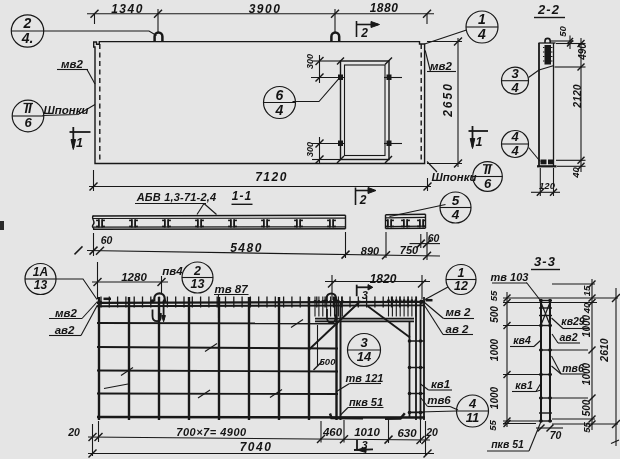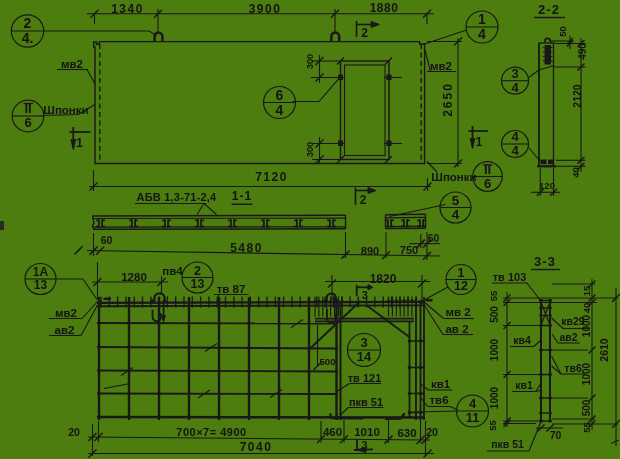--- a/index.html
+++ b/index.html
@@ -1,16 +1,16 @@
 <!DOCTYPE html>
 <html><head>
 <meta charset="utf-8">
 <style>
 html,body{margin:0;padding:0;background:#ffffff;}
-#page{position:relative;width:620px;height:459px;background:#4d7c0f;overflow:hidden;transform:translateZ(0);will-change:transform;}
+#page{position:relative;width:620px;height:459px;background:#e5e5e5;overflow:hidden;transform:translateZ(0);will-change:transform;font-style:italic;}
 text{fill:#141414;}
 </style>
 </head>
 <body>
 <div id="page">
 <svg viewBox="0 0 620 459" width="620" height="459" font-family="Liberation Sans, sans-serif" fill="#141414" font-weight="bold">
 
 <path d="M95,163.5 V47 H93.7 V42 H96.5 V44.2 H99.3 V41.6 H419.5 V44 H424.6 V163.5 Z" stroke="#181818" stroke-width="1.4" fill="none"></path>
 
 <line x1="99.8" y1="44" x2="99.8" y2="162" stroke="#181818" stroke-width="1.4" stroke-dasharray="5 3.5"></line>

